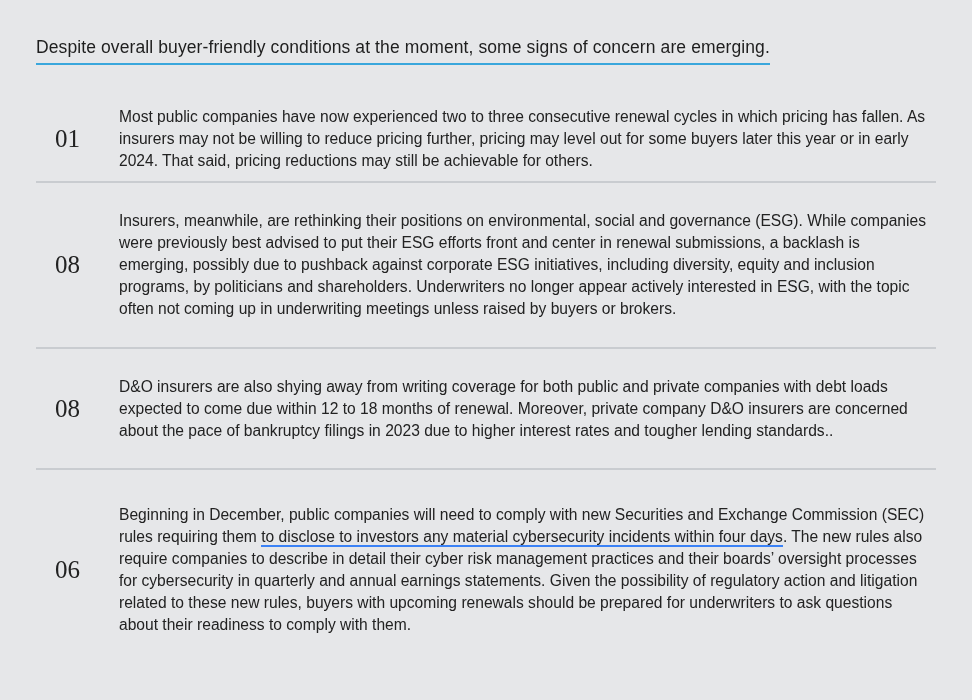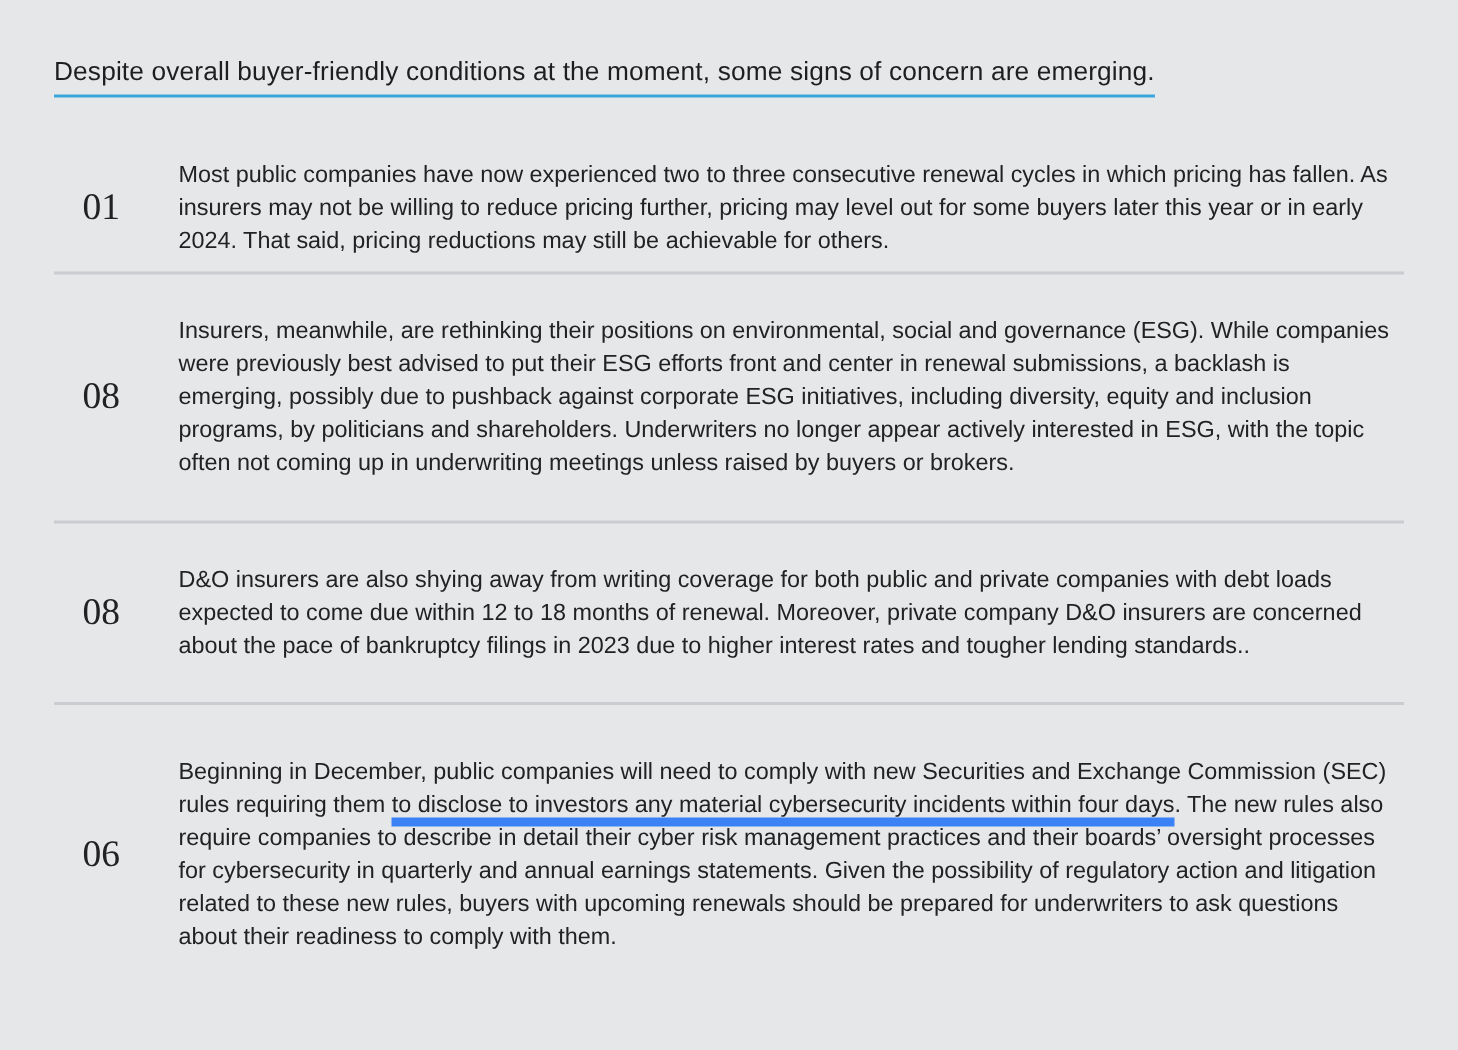--- a/index.html
+++ b/index.html
@@ -29,21 +29,21 @@
   .num {
     width: 83px; flex: 0 0 83px;
     font-family: Liberation Serif, serif;
     font-size: 25px; color: #222;
     padding-left: 19px; box-sizing: border-box;
   }
   .text {
     flex: 1; font-size: 15.6px; line-height: 22px; color: #222;
     padding-right: 10px;
   }
-  .link { border-bottom: 6px solid #3b82f6; }
+  .link { border-bottom: 2px solid #3b82f6; }
 </style>
 </head>
 <body>
 
 <div class="page">
   <div class="heading">Despite overall buyer-friendly conditions at the moment, some signs of concern are emerging.</div>
 
   <div class="list">
     <div class="item" style="height:87px;">
       <div class="num">01</div>

